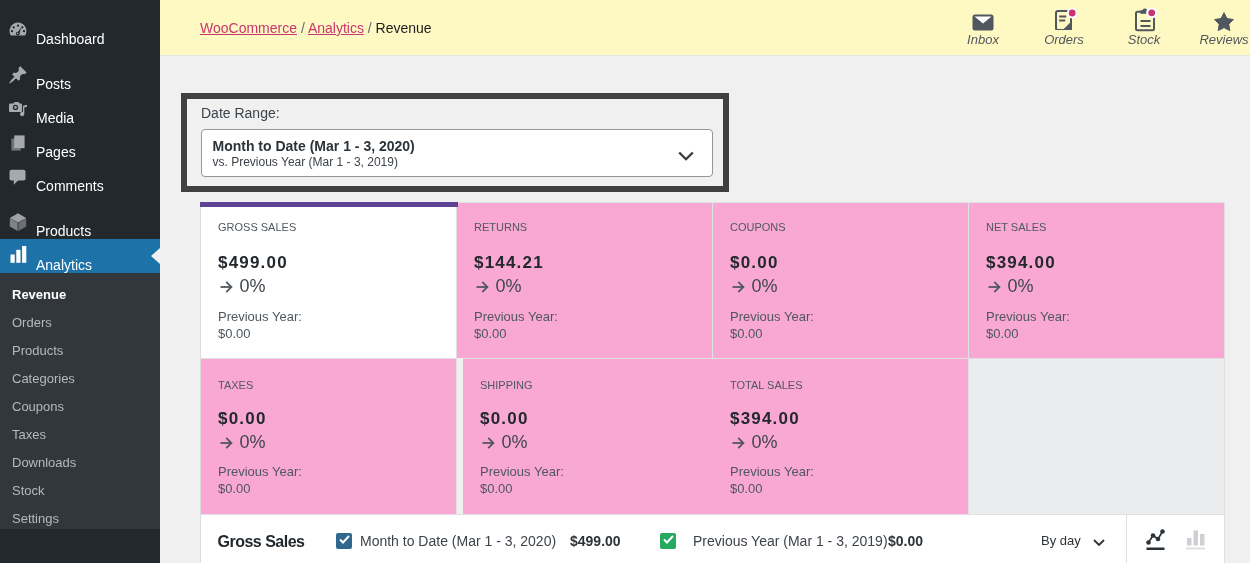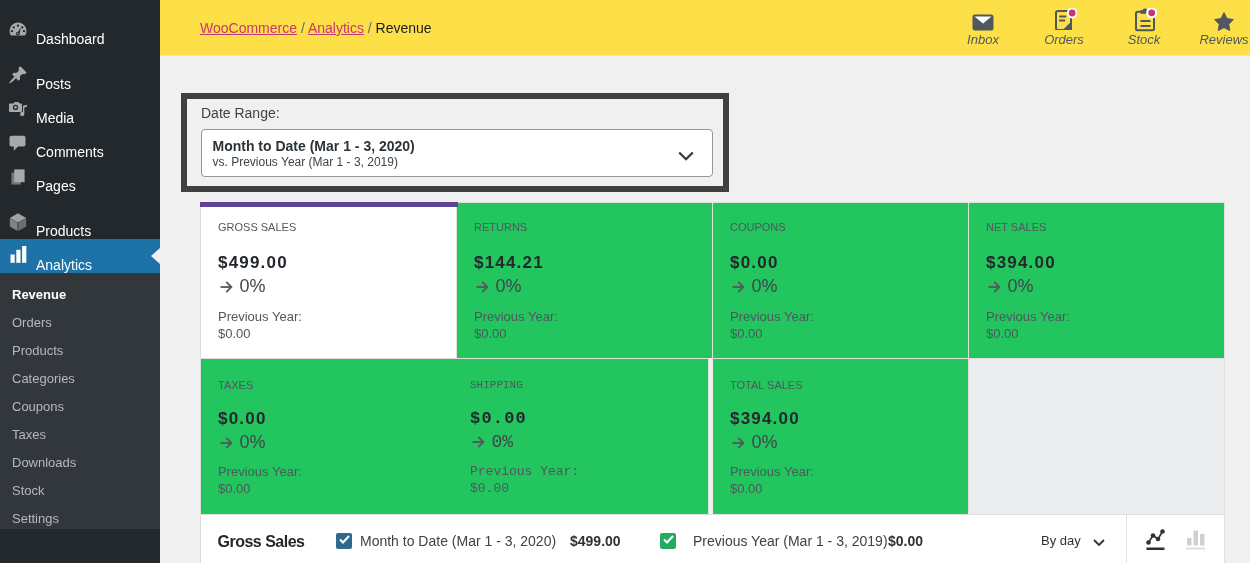--- a/index.html
+++ b/index.html
@@ -1,20 +1,20 @@
 <!DOCTYPE html>
 <html><head>
 <meta charset="utf-8">
 <style>
 * { margin:0; padding:0; box-sizing:border-box; }
 html,body { width:1250px; height:563px; overflow:hidden; }
 body { font-family:"Liberation Sans", sans-serif; background:#f0f0f1; position:relative; }
 
 
-#header { position:absolute; left:160px; top:0; width:1090px; height:56px; background:#fde047; border-bottom:1px solid #e5e5e5; }
+#header { position:absolute; left:160px; top:0; width:1090px; height:56px; background:#fef9c3; border-bottom:1px solid #e5e5e5; }
 #crumbs { position:absolute; left:40px; top:20px; font-size:14px; color:#646970; }
 #crumbs a { color:#c9356e; text-decoration:underline; }
 #crumbs .cur { color:#1e1e1e; }
 .activity { position:absolute; top:8px; width:80px; height:48px; text-align:center; }
 .activity .lbl { position:absolute; top:24px; left:0; right:0; font-size:13px; color:#50575e;font-style:italic; }
 .activity svg { display:block; margin:0 auto; }
 
 
 #sidebar { position:absolute; left:0; top:0; width:160px; height:563px; background:#23282d; }
 .mi { height:34px; display:flex; align-items:flex-end; color:#ffffff; font-size:14px; }
@@ -29,21 +29,21 @@
 
 #purple { position:absolute; left:181px; top:93px; width:548px; height:99px; border:6px solid #404040; }
 #dr-label { position:absolute; left:14px; top:5.5px; font-size:14px; color:#3c434a; }
 #dropdown { position:absolute; left:14px; top:30px; width:512px; height:48px; background:#fff; border:1px solid #949699; border-radius:4px; padding:7.5px 0 0 10.5px; }
 #dropdown .l1 { font-size:14px; font-weight:bold; color:#2c3338; line-height:16px; }
 #dropdown .l2 { font-size:12px; color:#3c434a; line-height:16px; }
 #dd-chev { position:absolute; right:18px; top:21px; }
 
 
 #grid { position:absolute; left:201px; top:202px; width:1024px; height:312px; }
-.tile { position:absolute; width:256px; height:156px; background:#22c55e; border-right:1px solid #e0e0e0; border-top:1px solid #e0e0e0; }
+.tile { position:absolute; width:256px; height:156px; background:#f9a8d4; border-right:1px solid #e0e0e0; border-top:1px solid #e0e0e0; }
 .tile.sel { background:#fff; }
 #gridline { position:absolute; left:200px; top:202px; width:1px; height:361px; background:#dcdcde; }
 .tile .lab { position:absolute; left:17px; top:18px; font-size:11px; color:#50575e; }
 .tile .val { position:absolute; left:17px; top:50px; font-size:17px; font-weight:bold; letter-spacing:1.2px; color:#23282d; }
 .tile .pct { position:absolute; left:18.5px; top:73px; font-size:18px; color:#40464d; display:flex; align-items:center; gap:7px; }
 .tile .py  { position:absolute; left:17px; top:105px; font-size:13px; color:#50575e; line-height:17px; }
 .row2 { top:156px; border-top:1px solid #e0e0e0; }
 .row2 .lab{top:20px;} .row2 .val{top:50px;} .row2 .pct{top:73px;} .row2 .py{top:104px;}
 #purplebar { position:absolute; left:200px; top:202px; width:257.5px; height:4.5px; background:#5f4397; z-index:5; }
 .tile.empty { background:#eaecee; }
@@ -127,29 +127,29 @@
   <div class="mi"><span class="ico">
     <svg width="20" height="20" viewBox="0 0 20 20">
           <path fill="#a7aaad" d="M2 4.6 h3.4 l1.1-1.5 h4 l1.1 1.5 H13 a1 1 0 0 1 1 1 V12 a1 1 0 0 1 -1 1 H2 a1 1 0 0 1 -1-1 V5.6 a1 1 0 0 1 1-1 z"></path>
           <circle cx="7.5" cy="8.4" r="2.6" fill="#23282d"></circle>
           <circle cx="7.5" cy="8.4" r="1.3" fill="#a7aaad"></circle>
           <path fill="#a7aaad" d="M15 6.8 l4-1.1 v2 l-2.7.75 v6.6 a2.1 2.1 0 1 1 -1.3-1.95 z"></path>
         </svg>
   </span>Media</div>
   <div class="mi"><span class="ico">
     <svg width="20" height="20" viewBox="0 0 20 20">
-          <path fill="#a7aaad" d="M3.5 2.8 h12 c1.1 0 2 .9 2 2 v6.6 c0 1.1-.9 2-2 2 h-5.4 l-4.3 4.4 v-4.4 H3.5 c-1.1 0-2-.9-2-2 V4.8 c0-1.1.9-2 2-2 z"></path>
-        </svg>
-  </span>Comments</div>
-  <div class="mi"><span class="ico">
-    <svg width="20" height="20" viewBox="0 0 20 20">
           <path fill="#a7aaad" d="M3.4 5.6 h9.3 v12 H3.4 z" opacity=".6"></path>
           <path fill="#a7aaad" d="M6.2 2.4 h10.4 v12.8 H6.2 z"></path>
         </svg>
   </span>Pages</div>
+  <div class="mi"><span class="ico">
+    <svg width="20" height="20" viewBox="0 0 20 20">
+          <path fill="#a7aaad" d="M3.5 2.8 h12 c1.1 0 2 .9 2 2 v6.6 c0 1.1-.9 2-2 2 h-5.4 l-4.3 4.4 v-4.4 H3.5 c-1.1 0-2-.9-2-2 V4.8 c0-1.1.9-2 2-2 z"></path>
+        </svg>
+  </span>Comments</div>
   <div class="sep"></div>
   <div class="mi"><span class="ico">
     <svg width="20" height="20" viewBox="0 0 20 20">
           <path fill="#a7aaad" d="M10 1.2 L18.2 5.9 L10 10.6 L1.8 5.9 Z" opacity=".95"></path>
           <path fill="#a7aaad" d="M1.8 6.3 L9.6 10.8 V19 L1.8 14.5 Z" opacity=".7"></path>
           <path fill="#a7aaad" d="M18.2 6.3 L10.4 10.8 V19 L18.2 14.5 Z" opacity=".55"></path>
         </svg>
   </span>Products</div>
   <div class="mi active"><span class="ico">
     <svg width="20" height="20" viewBox="0 0 20 20">
@@ -238,21 +238,21 @@
       <div class="val">$0.00</div>
     <div class="pct">
         <svg width="13" height="12" viewBox="0 0 13 12">
           <path d="M0.5 6 H11" stroke="#50575e" stroke-width="1.8" fill="none"></path>
           <path d="M6.2 0.9 L11.4 6 L6.2 11.1" stroke="#50575e" stroke-width="1.8" fill="none" stroke-linejoin="miter"></path>
         </svg>
         <span>0%</span>
       </div>
     <div class="py">Previous Year:<br>$0.00</div>
   </div>
-  <div class="tile row2" style="left:252px;font-family:Liberation Mono, monospace;">
+  <div class="tile row2" style="left:262px;">
     <div class="lab">SHIPPING</div>
       <div class="val">$0.00</div>
     <div class="pct">
         <svg width="13" height="12" viewBox="0 0 13 12">
           <path d="M0.5 6 H11" stroke="#50575e" stroke-width="1.8" fill="none"></path>
           <path d="M6.2 0.9 L11.4 6 L6.2 11.1" stroke="#50575e" stroke-width="1.8" fill="none" stroke-linejoin="miter"></path>
         </svg>
         <span>0%</span>
       </div>
     <div class="py">Previous Year:<br>$0.00</div>

